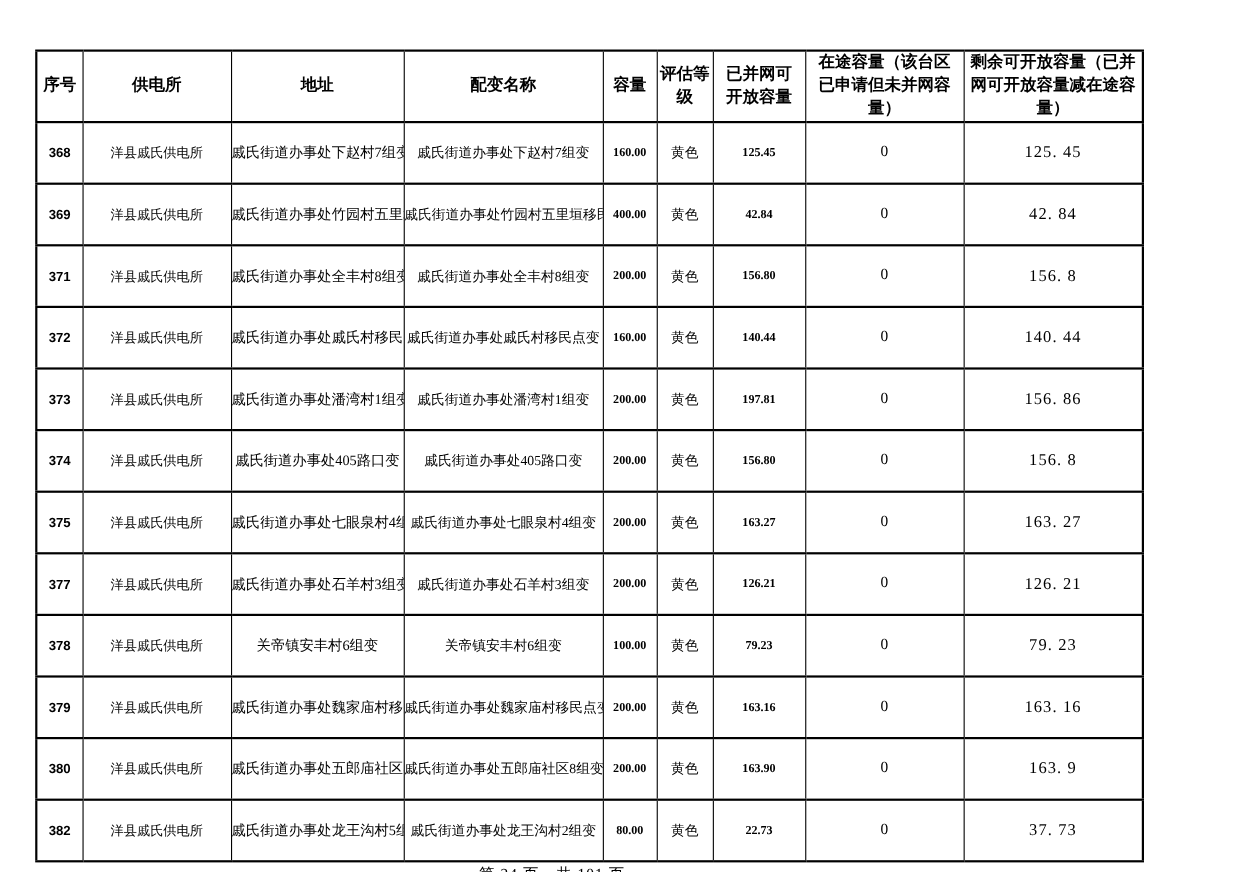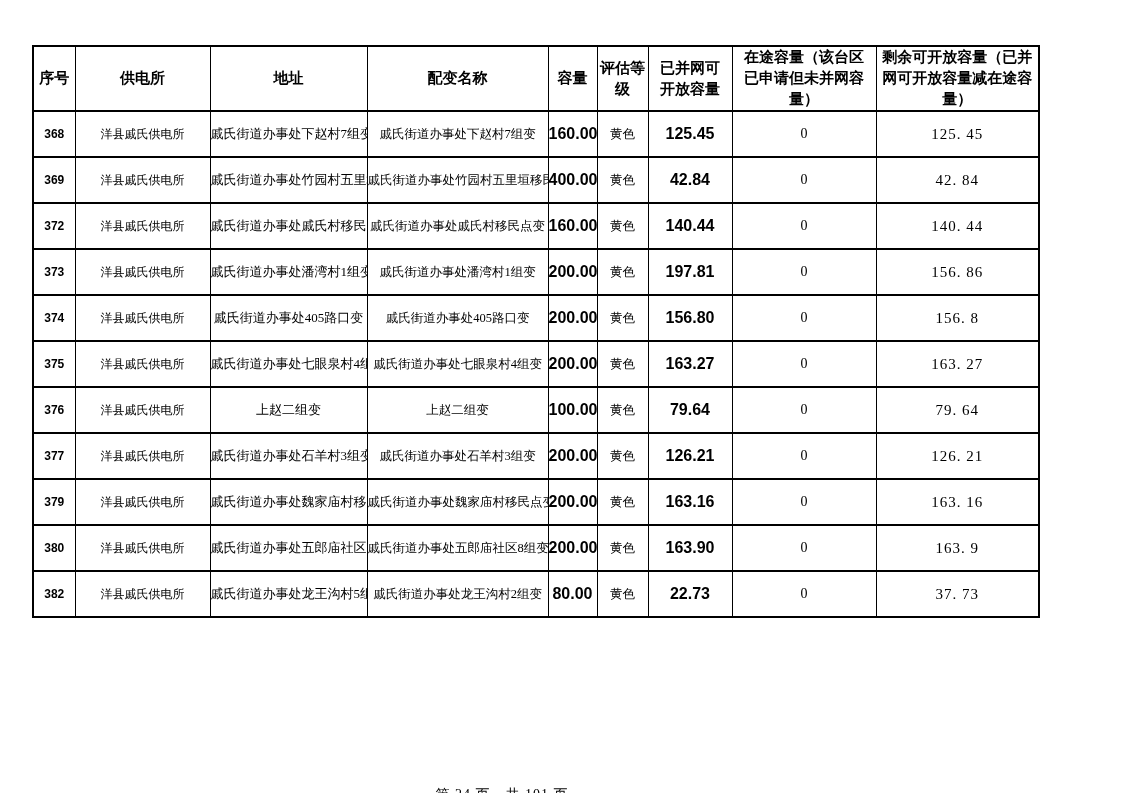--- a/index.html
+++ b/index.html
@@ -29,21 +29,21 @@
     border: 1px solid #000000;
     border-top-width: 2px;
     border-bottom-width: 2px;
     text-align: center;
     vertical-align: middle;
     padding: 0;
     overflow: hidden;
     color: #000000;
   }
   .grid thead tr { height: 63px; }
-  .grid tbody tr { height: 46px; }
+  .grid tbody tr { height: 56px; }
   .grid th {
     font-family: "Liberation Serif", "DejaVu Serif", serif;
     font-weight: bold;
     font-size: 15px;
     line-height: 1.4;
     white-space: pre-line;
   }
   
   .c-seq {
     font-family: "Liberation Sans", "DejaVu Sans", sans-serif;
@@ -59,23 +59,23 @@
     font-family: "Liberation Serif", "DejaVu Serif", serif;
     font-size: 13px;
     white-space: nowrap;
   }
   .c-name {
     font-family: "Liberation Serif", "DejaVu Serif", serif;
     font-size: 12.5px;
     white-space: nowrap;
   }
   .c-cap, .c-grid {
-    font-family: Liberation Sans, sans-serif;
+    font-family: Liberation Serif, serif;
     font-weight: 600;
-    font-size: 16px;
+    font-size: 11px;
   }
   .c-level {
     font-family: Liberation Serif, serif;
     font-size: 12.5px;
   }
   .c-transit {
     font-family: "Liberation Serif", "DejaVu Serif", serif;
     font-size: 14px;
   }
   .c-rem {
@@ -150,20 +150,31 @@
     <td class="c-station">洋县戚氏供电所</td>
     <td class="c-addr">戚氏街道办事处竹园村五里垣移民点变</td>
     <td class="c-name">戚氏街道办事处竹园村五里垣移民点变</td>
     <td class="c-cap">400.00</td>
     <td class="c-level">黄色</td>
     <td class="c-grid">42.84</td>
     <td class="c-transit">0</td>
     <td class="c-rem">42. 84</td>
   </tr>
         <tr>
+    <td class="c-seq">371</td>
+    <td class="c-station">洋县戚氏供电所</td>
+    <td class="c-addr">戚氏街道办事处全丰村8组变</td>
+    <td class="c-name">戚氏街道办事处全丰村8组变</td>
+    <td class="c-cap">200.00</td>
+    <td class="c-level">黄色</td>
+    <td class="c-grid">156.80</td>
+    <td class="c-transit">0</td>
+    <td class="c-rem">156. 8</td>
+  </tr>
+        <tr>
     <td class="c-seq">372</td>
     <td class="c-station">洋县戚氏供电所</td>
     <td class="c-addr">戚氏街道办事处戚氏村移民点变</td>
     <td class="c-name">戚氏街道办事处戚氏村移民点变</td>
     <td class="c-cap">160.00</td>
     <td class="c-level">黄色</td>
     <td class="c-grid">140.44</td>
     <td class="c-transit">0</td>
     <td class="c-rem">140. 44</td>
   </tr>
@@ -194,40 +205,40 @@
     <td class="c-station">洋县戚氏供电所</td>
     <td class="c-addr">戚氏街道办事处七眼泉村4组变</td>
     <td class="c-name">戚氏街道办事处七眼泉村4组变</td>
     <td class="c-cap">200.00</td>
     <td class="c-level">黄色</td>
     <td class="c-grid">163.27</td>
     <td class="c-transit">0</td>
     <td class="c-rem">163. 27</td>
   </tr>
         <tr>
-    <td class="c-seq">376</td>
-    <td class="c-station">洋县戚氏供电所</td>
-    <td class="c-addr">上赵二组变</td>
-    <td class="c-name">上赵二组变</td>
-    <td class="c-cap">100.00</td>
-    <td class="c-level">黄色</td>
-    <td class="c-grid">79.64</td>
-    <td class="c-transit">0</td>
-    <td class="c-rem">79. 64</td>
-  </tr>
-        <tr>
     <td class="c-seq">377</td>
     <td class="c-station">洋县戚氏供电所</td>
     <td class="c-addr">戚氏街道办事处石羊村3组变</td>
     <td class="c-name">戚氏街道办事处石羊村3组变</td>
     <td class="c-cap">200.00</td>
     <td class="c-level">黄色</td>
     <td class="c-grid">126.21</td>
     <td class="c-transit">0</td>
     <td class="c-rem">126. 21</td>
+  </tr>
+        <tr>
+    <td class="c-seq">378</td>
+    <td class="c-station">洋县戚氏供电所</td>
+    <td class="c-addr">关帝镇安丰村6组变</td>
+    <td class="c-name">关帝镇安丰村6组变</td>
+    <td class="c-cap">100.00</td>
+    <td class="c-level">黄色</td>
+    <td class="c-grid">79.23</td>
+    <td class="c-transit">0</td>
+    <td class="c-rem">79. 23</td>
   </tr>
         <tr>
     <td class="c-seq">379</td>
     <td class="c-station">洋县戚氏供电所</td>
     <td class="c-addr">戚氏街道办事处魏家庙村移民点变</td>
     <td class="c-name">戚氏街道办事处魏家庙村移民点变</td>
     <td class="c-cap">200.00</td>
     <td class="c-level">黄色</td>
     <td class="c-grid">163.16</td>
     <td class="c-transit">0</td>

